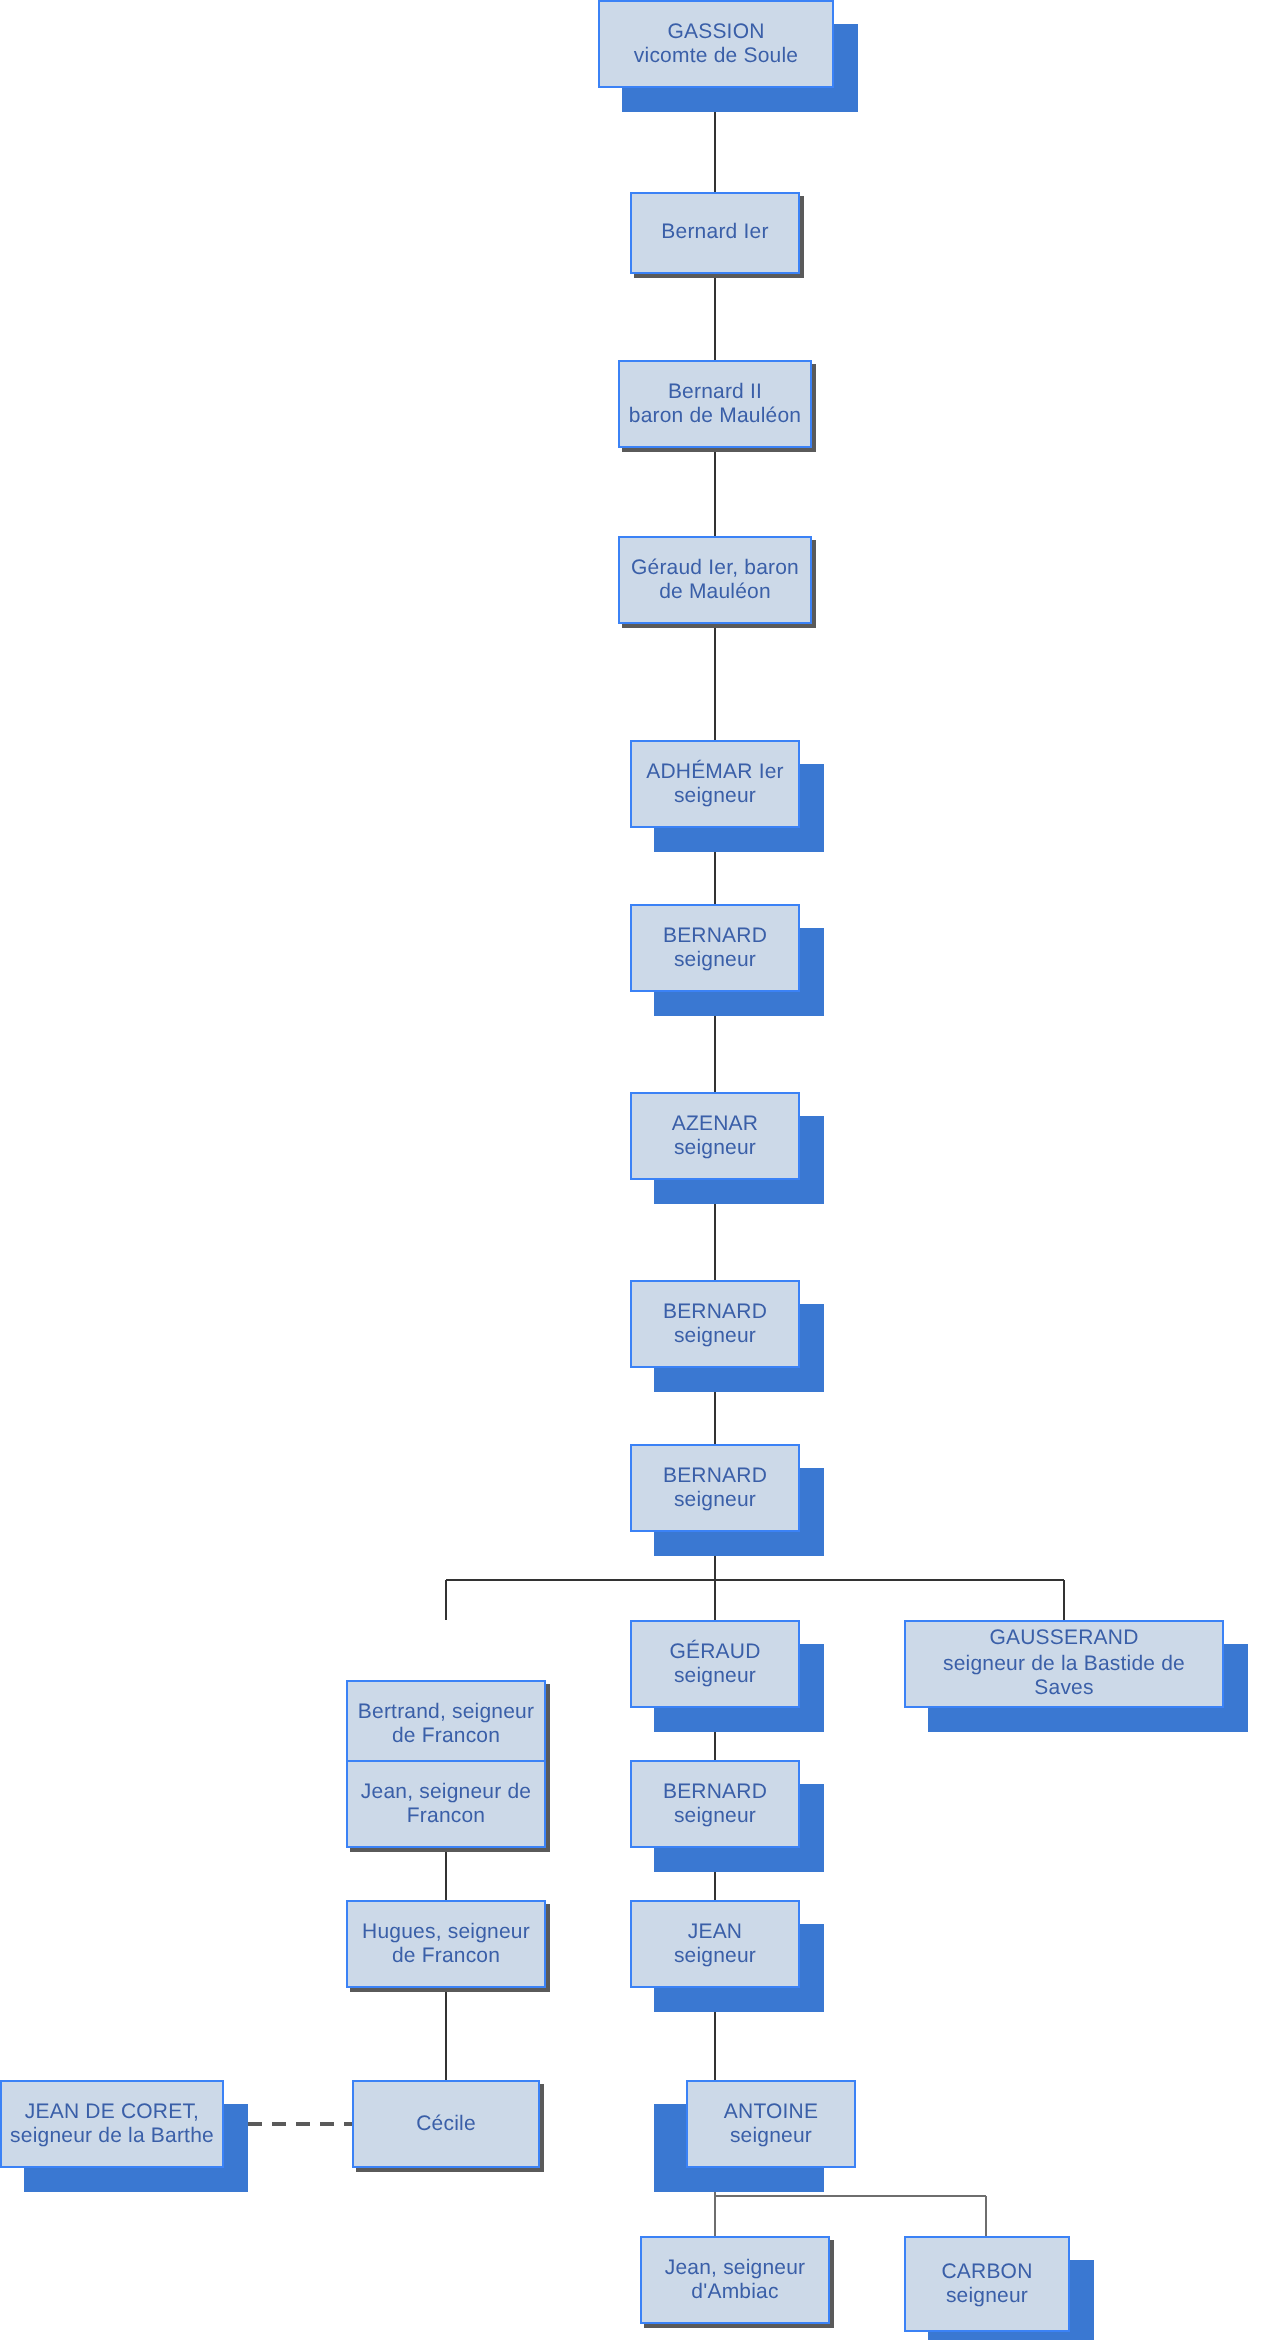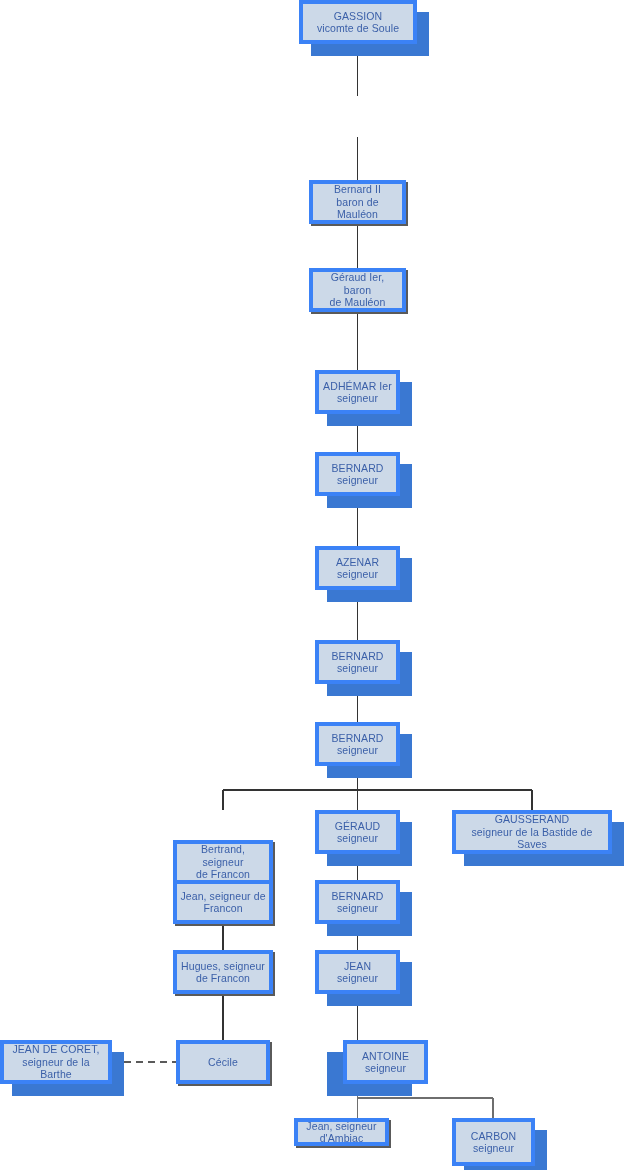--- a/index.html
+++ b/index.html
@@ -14,21 +14,21 @@
   #canvas{position:absolute;left:0;top:0;width:633px;height:1170px;}
 
   
   #edges{position:absolute;left:0;top:0;width:633px;height:1170px;z-index:1;}
 
   
   .node{
     position:absolute;
     box-sizing:border-box;
     background:#ccd9e8;
-    border:4px solid #3b82f6;
+    border:1px solid #3b82f6;
     color:#3a5fa8;
     font-size:10.5px;
     line-height:12.5px;
     letter-spacing:.1px;
     display:flex;
     align-items:center;
     justify-content:flex-end;
     text-align:center;
     z-index:3;
     padding:2px 3px;
@@ -102,20 +102,25 @@
   <div class="shadow-blue" style="left:327px;top:1052px;width:85px;height:44px;"></div>
   <div class="shadow-blue" style="left:464px;top:1130px;width:83px;height:44px;"></div>
 
   <div class="node" style="left:299px;top:0px;width:118px;height:44px;">
     <span class="lbl">
       <span>GASSION</span><br>
       <span>vicomte de Soule</span>
     </span>
   </div>
 
+  <div class="node sh-dark" style="left:315px;top:96px;width:85px;height:41px;">
+    <span class="lbl">
+      <span>Bernard Ier</span>
+    </span>
+  </div>
 
   <div class="node sh-dark" style="left:309px;top:180px;width:97px;height:44px;">
     <span class="lbl">
       <span>Bernard II</span><br>
       <span>baron de Mauléon</span>
     </span>
   </div>
 
   <div class="node sh-dark" style="left:309px;top:268px;width:97px;height:44px;">
     <span class="lbl">
@@ -221,21 +226,21 @@
     </span>
   </div>
 
   <div class="node" style="left:315px;top:1040px;width:85px;height:44px;margin-left:28px;">
     <span class="lbl">
       <span>ANTOINE</span><br>
       <span>seigneur</span>
     </span>
   </div>
 
-  <div class="node sh-dark" style="left:294px;top:1118px;width:95px;height:28px;">
+  <div class="node sh-dark" style="left:320px;top:1118px;width:95px;height:44px;">
     <span class="lbl">
       <span>Jean, seigneur</span><br>
       <span>d'Ambiac</span>
     </span>
   </div>
 
   <div class="node" style="left:452px;top:1118px;width:83px;height:48px;">
     <span class="lbl">
       <span>CARBON</span><br>
       <span>seigneur</span>

